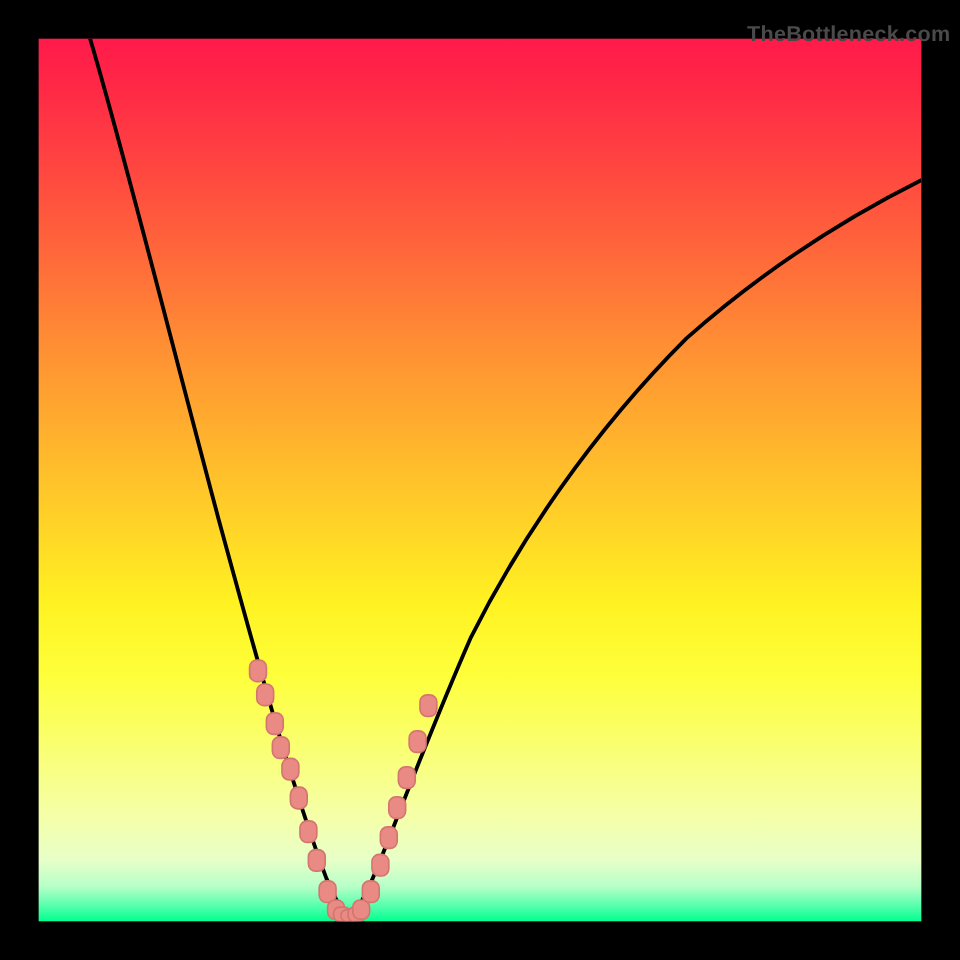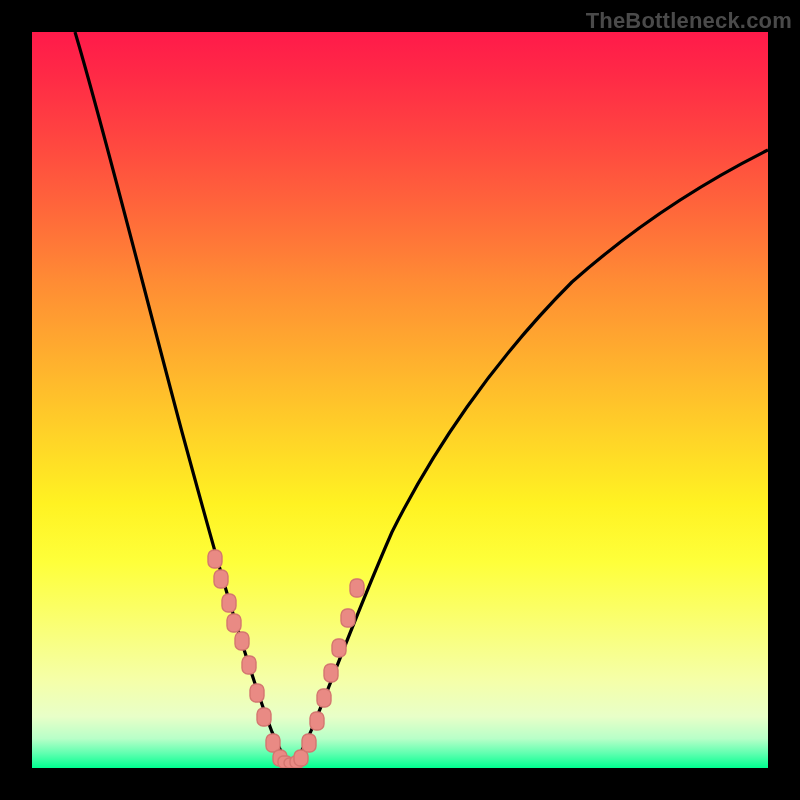--- a/index.html
+++ b/index.html
@@ -34,24 +34,24 @@
       #faff70 80%,
       #f5ffa8 88%,
       #e8ffc8 93%,
       #b8ffc8 96%,
       #60ffb0 98%,
       #00ff90 100%
     );
   }
   .watermark {
     position: absolute;
-    top: 8px;
+    top: 18px;
     right: 8px;
     font-family: Arial, Helvetica, sans-serif;
-    font-size: 22px;
+    font-size: 18px;
     font-weight: 600;
     color: #4a4a4a;
     letter-spacing: 0.2px;
   }
   svg.curves {
     position: absolute;
     inset: 0;
   }
 </style>
 </head>

